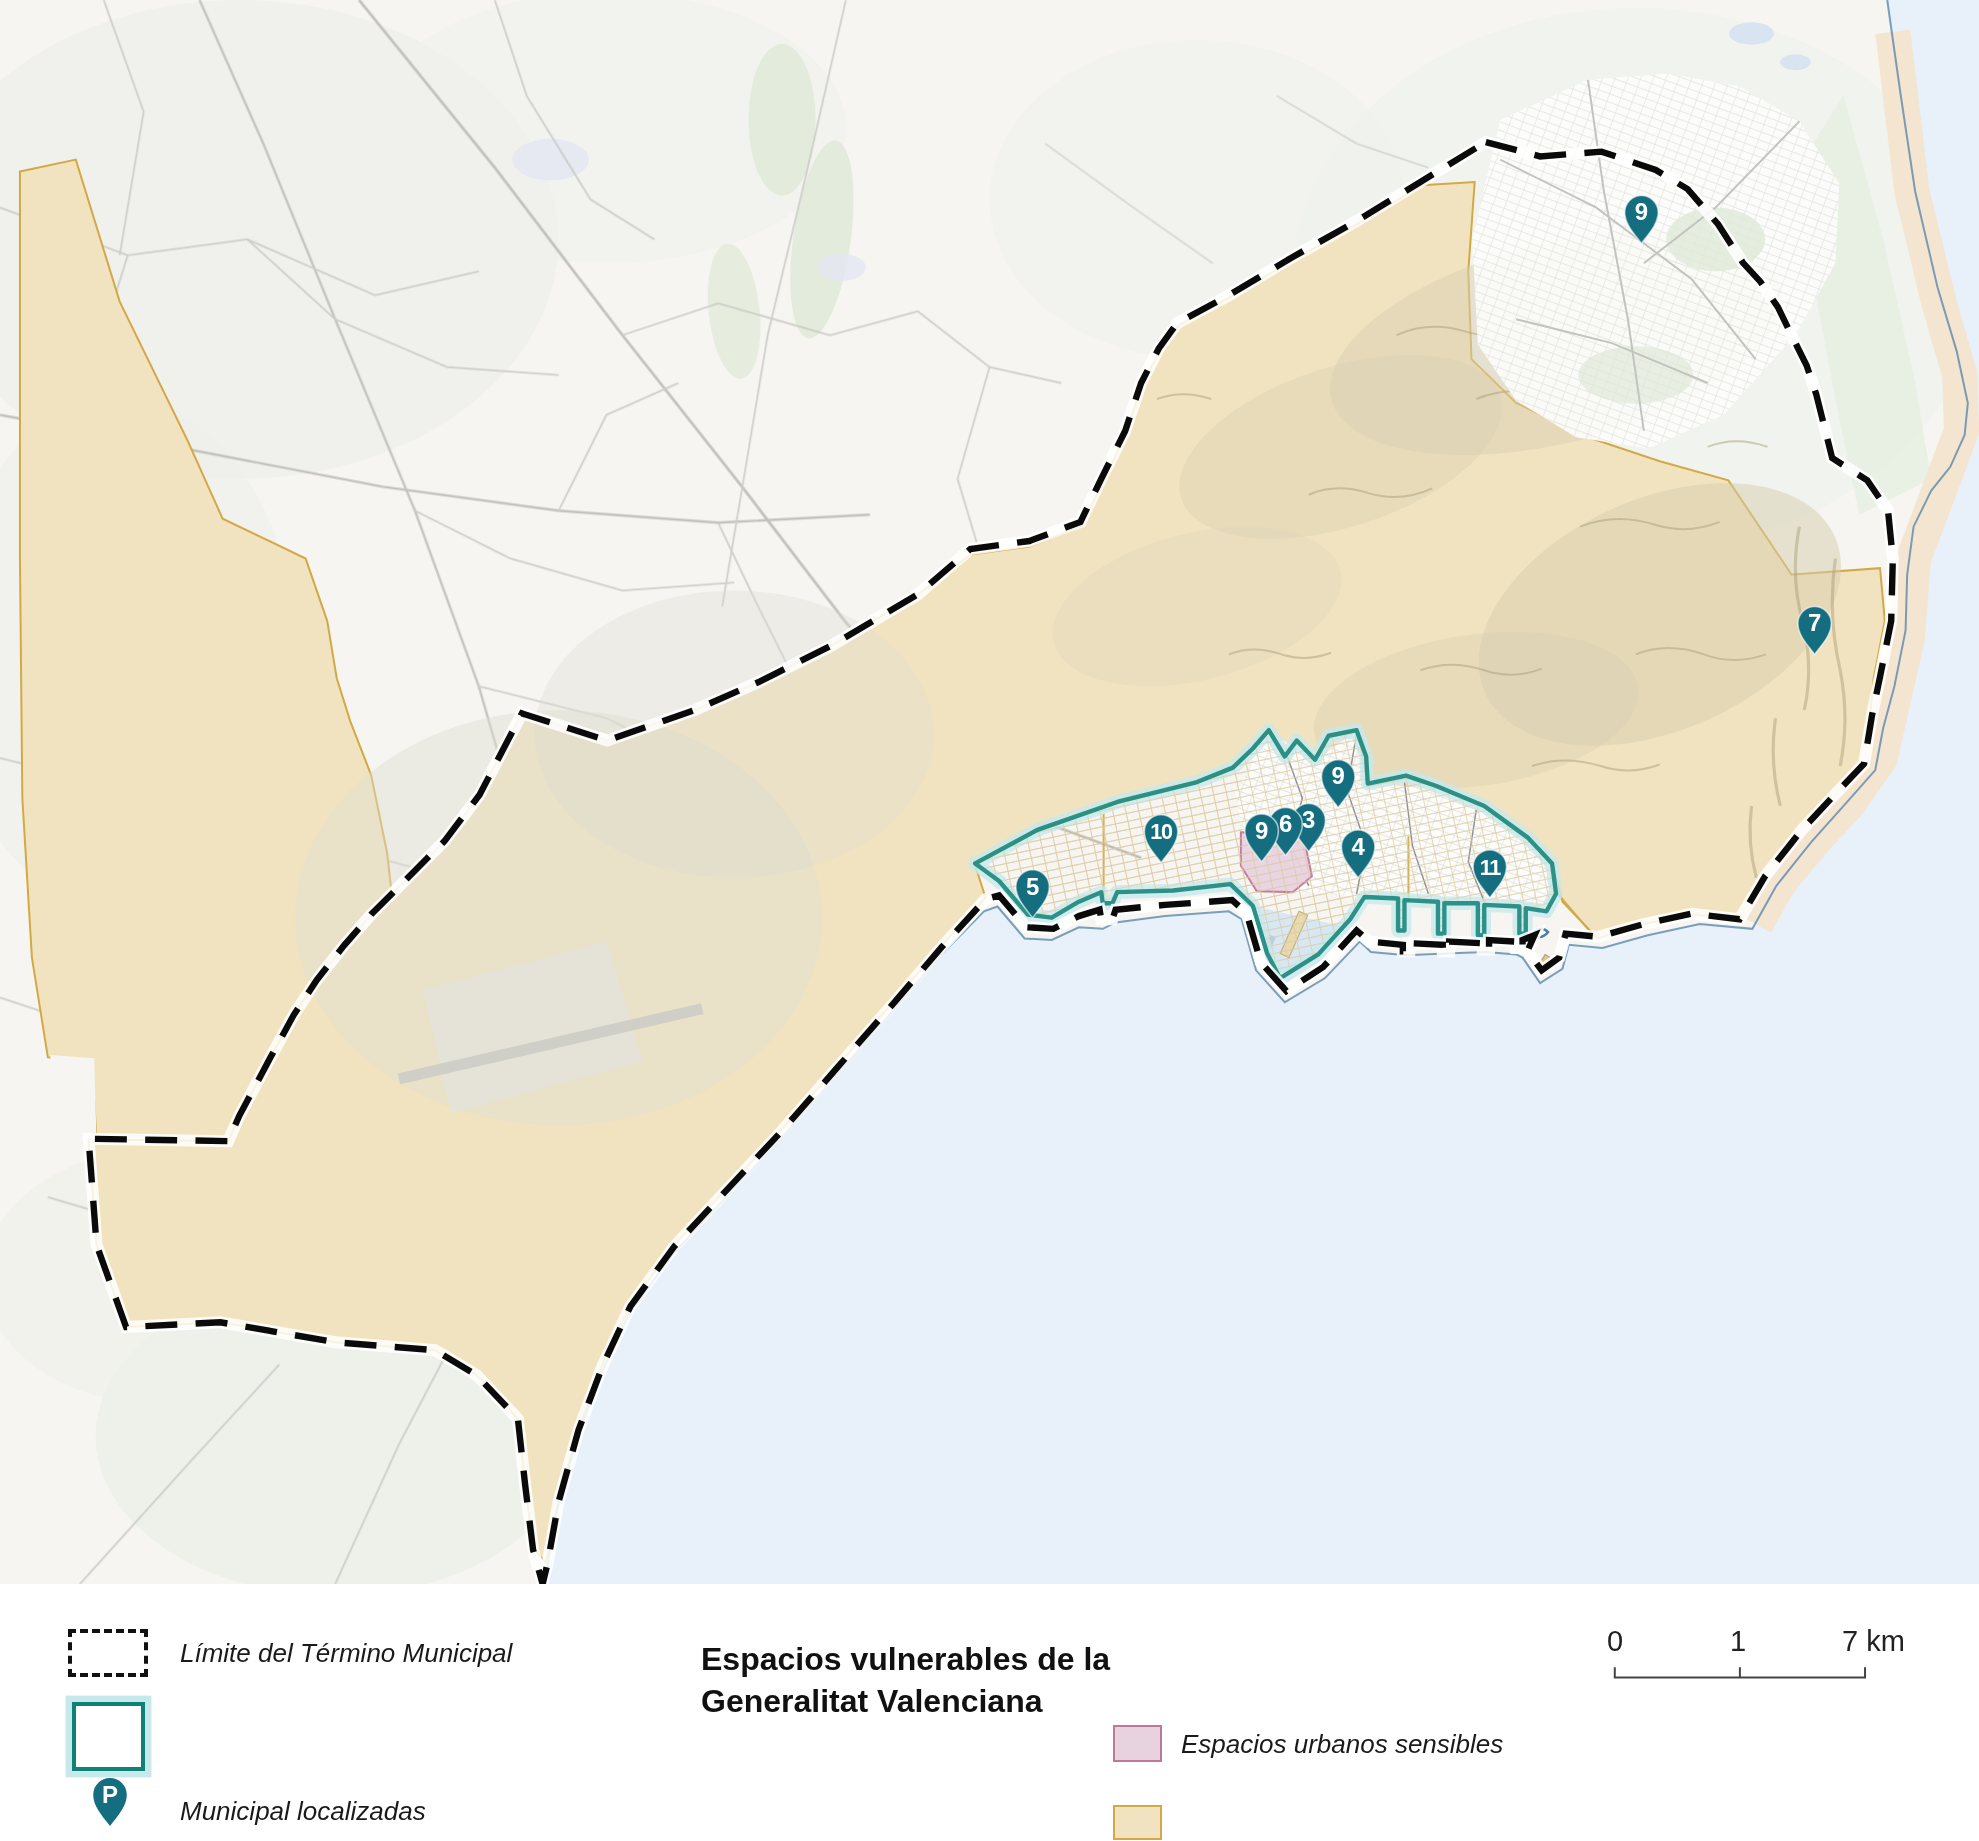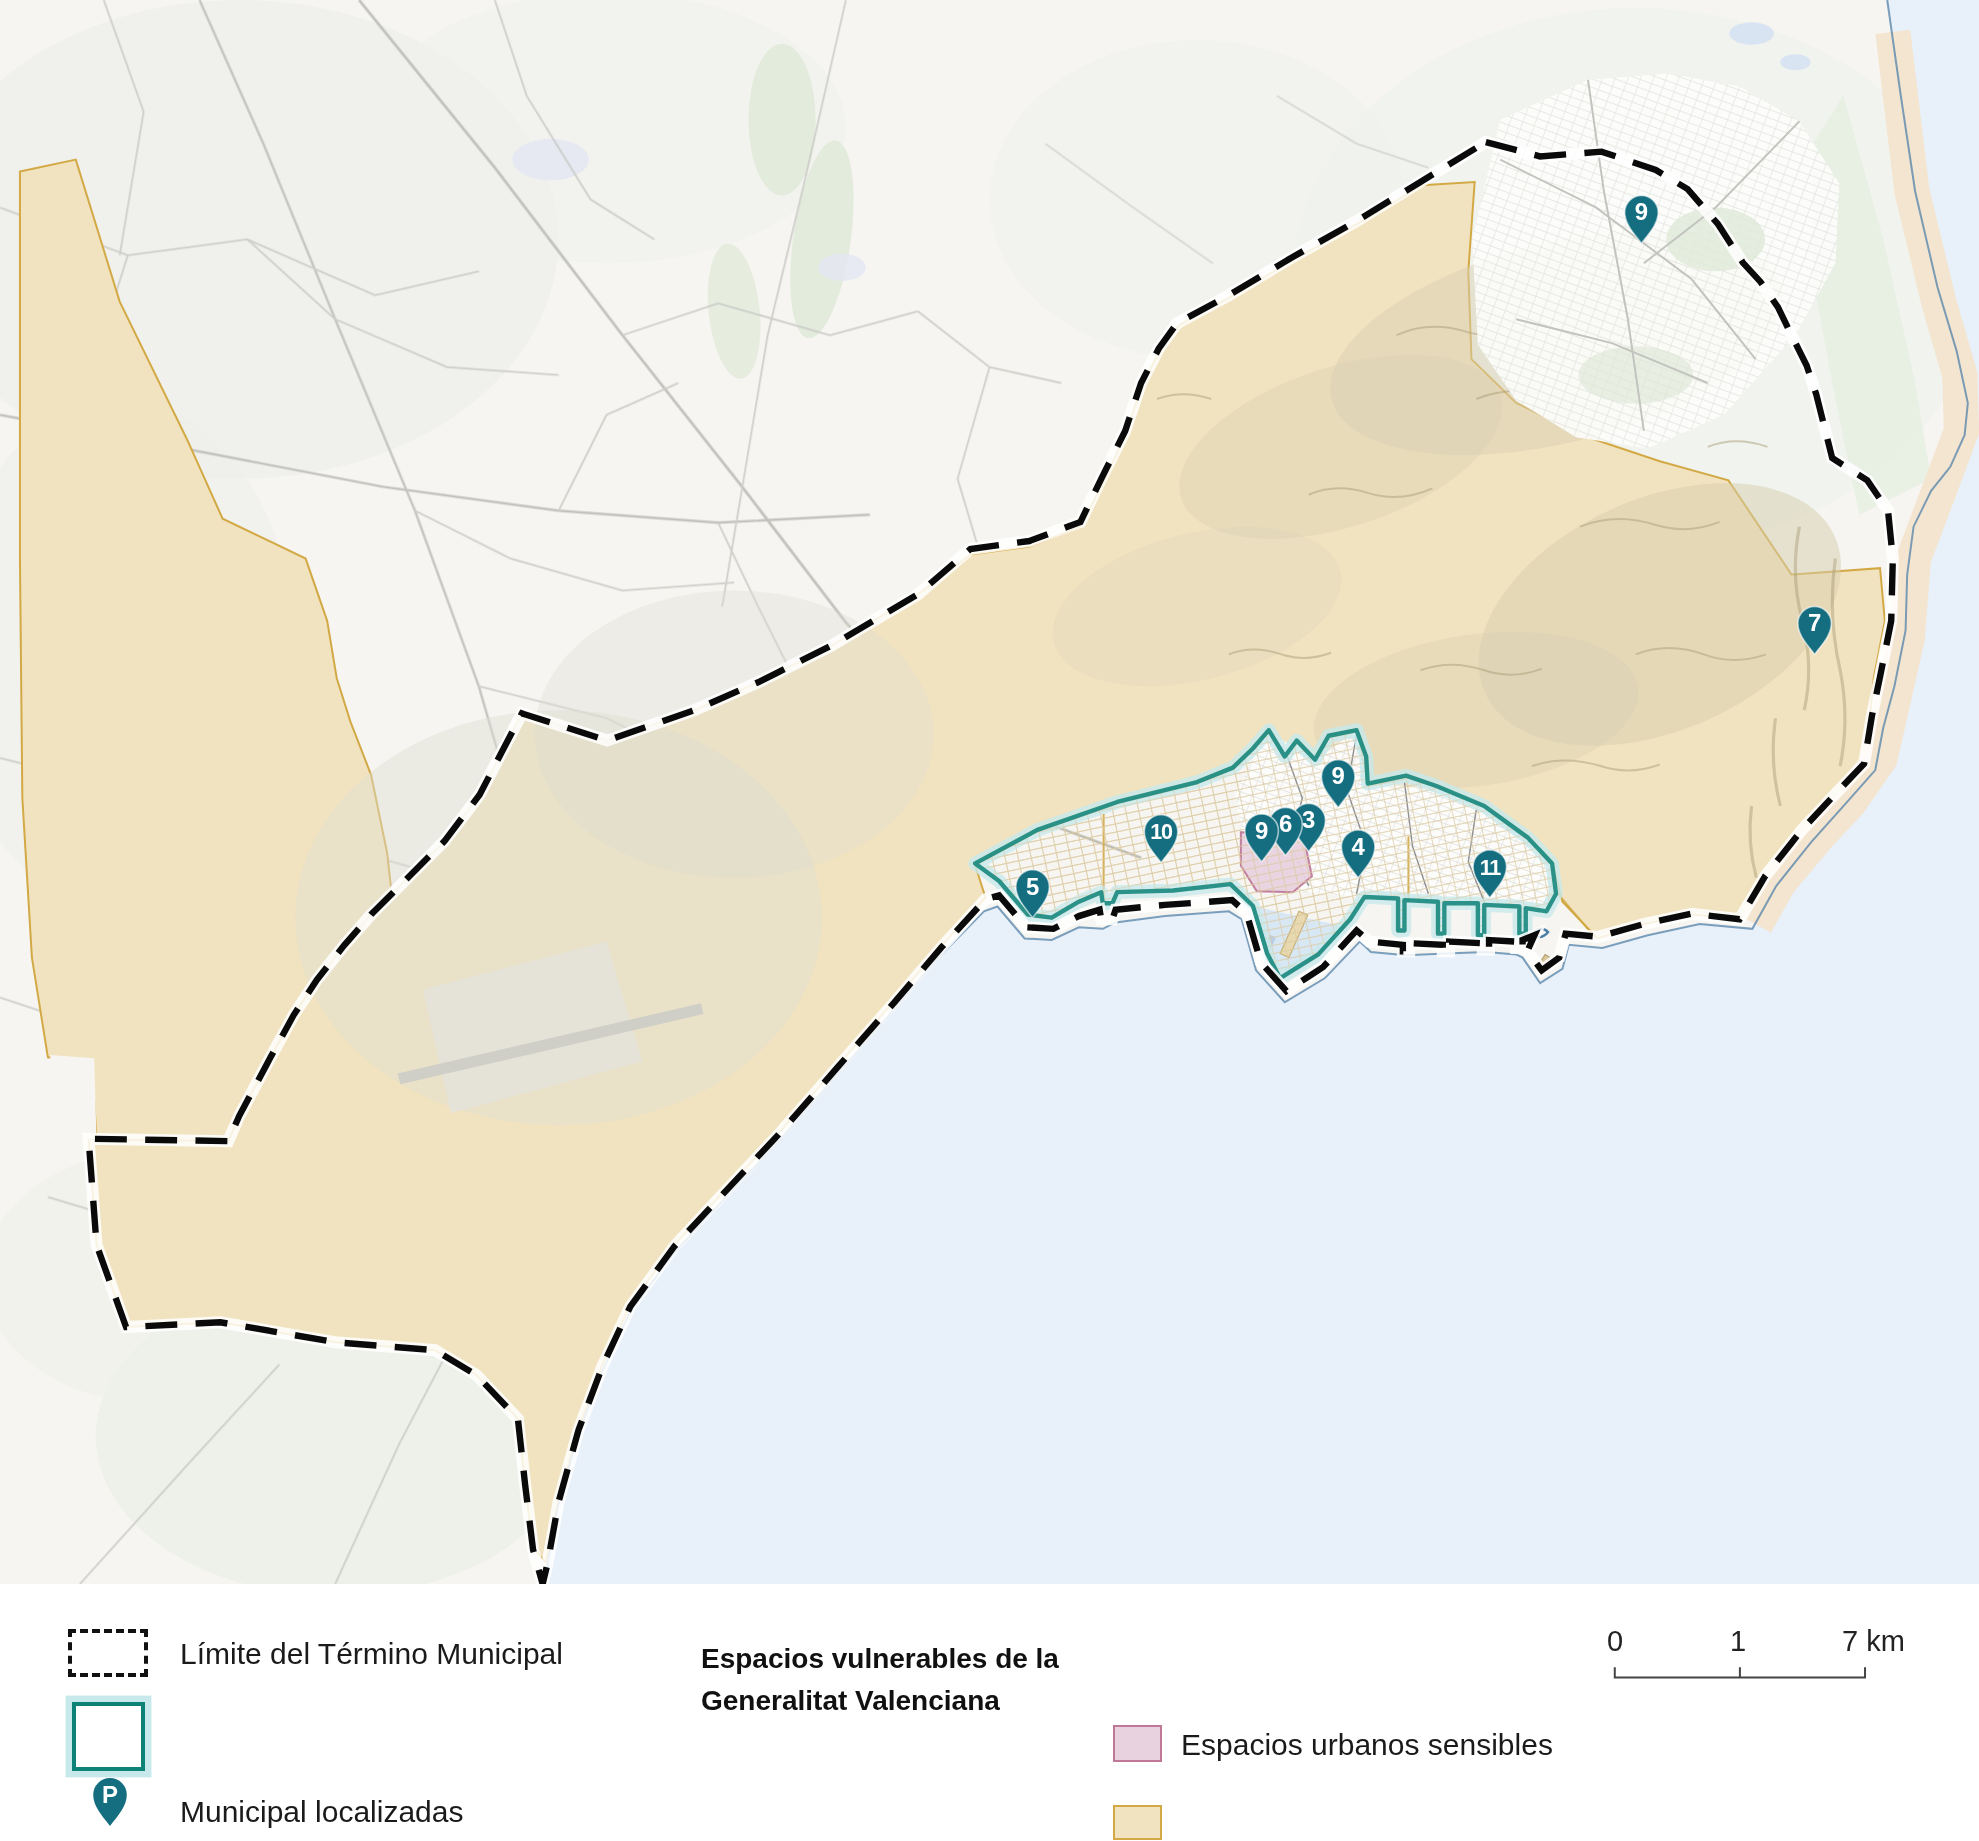--- a/index.html
+++ b/index.html
@@ -2,22 +2,22 @@
 <html style="--teal: #0E8277; --halo: #C8E9EB; --pin: #156E80; --tan: #F2E3C0; --tan-border: #D2A945; --pink: #E8D2E0; --pink-border: #BF7898; --sea: #E8F1FA; --harbor: #D8E7F4; --coast: #5D88AD; --boundary: #0A0A0A; --land: #F6F5F1; --sand: #F3E4CD;font-size:12.8px"><head>
 <meta charset="utf-8">
 <style>
   html,body{margin:0;padding:0;background:#ffffff;}
   .stage{position:relative;width:1979px;height:1842px;background:#fff;overflow:hidden;
          font-family:"Liberation Sans",sans-serif;}
   .stage svg{display:block;}
   svg text{font-family:"Liberation Sans",sans-serif;}
   .legend{position:absolute;left:0;top:1584px;width:1979px;height:258px;background:#fff;}
   .lg-abs{position:absolute;}
-  .lg-label{font-size:30px;color:#1a1a1a;white-space:nowrap;line-height:37px;}
-  .lg-title{font-size:28px;font-weight:bold;color:#111;line-height:42px;white-space:nowrap;}
+  .lg-label{font-size:26px;color:#1a1a1a;white-space:nowrap;line-height:37px;font-style:italic;}
+  .lg-title{font-size:32px;font-weight:bold;color:#111;line-height:42px;white-space:nowrap;}
   .sw-dashed{width:80px;height:48px;border:4px dashed #111;background:#fff;box-sizing:border-box;}
   .sw-teal{width:73px;height:69px;border:4px solid var(--teal);background:#fff;box-sizing:border-box;
            box-shadow:0 0 0 6.4px var(--halo);}
   .sw-pink{width:49px;height:37px;background:var(--pink);border:2.4px solid var(--pink-border);box-sizing:border-box;}
   .sw-tan{width:49px;height:35px;background:var(--tan);border:2.4px solid var(--tan-border);box-sizing:border-box;}
   .scale-num{font-size:29px;color:#222;}
 </style>
 </head>
 <body>
 

